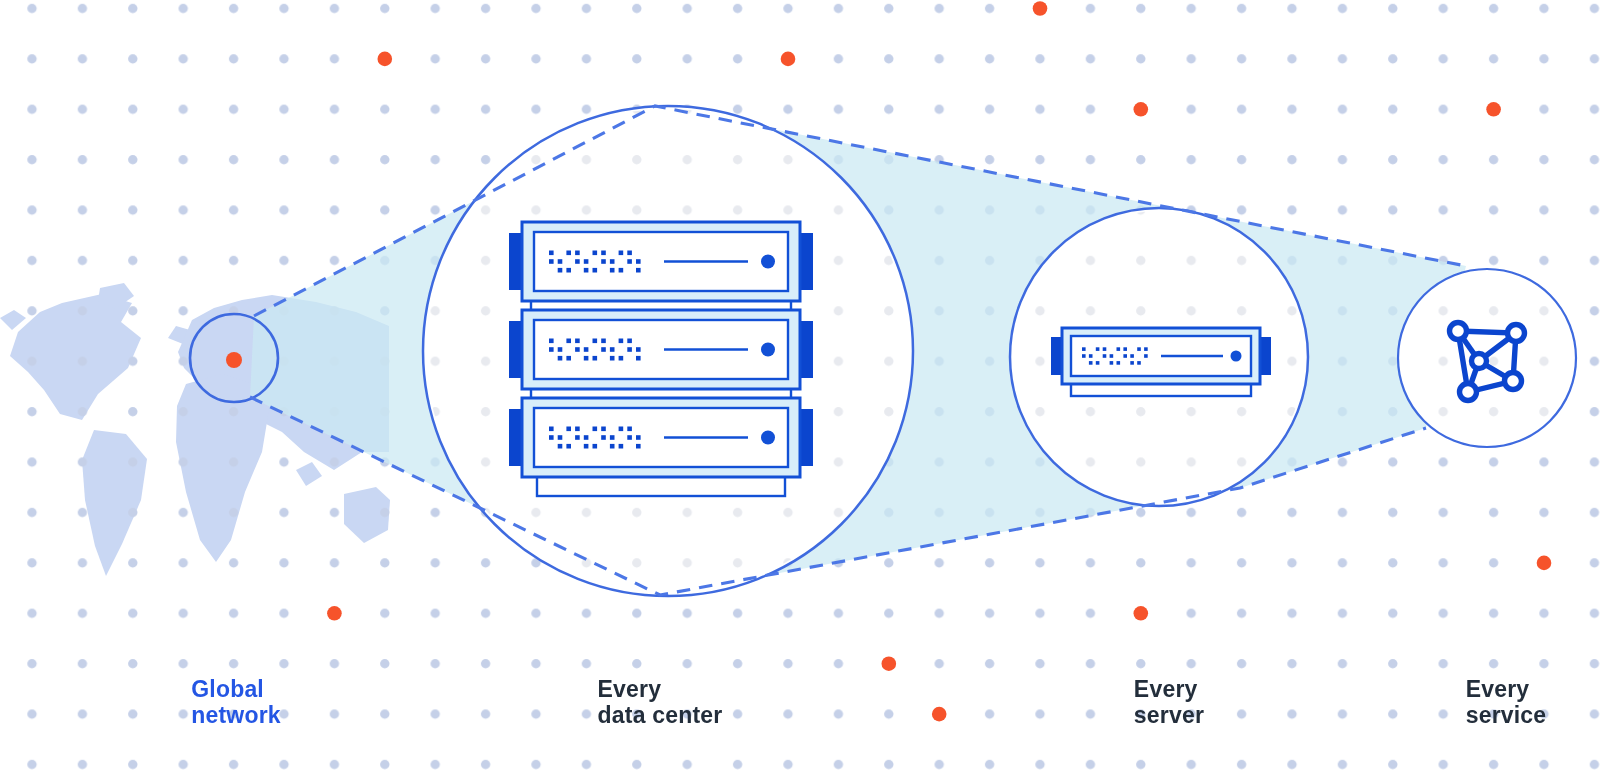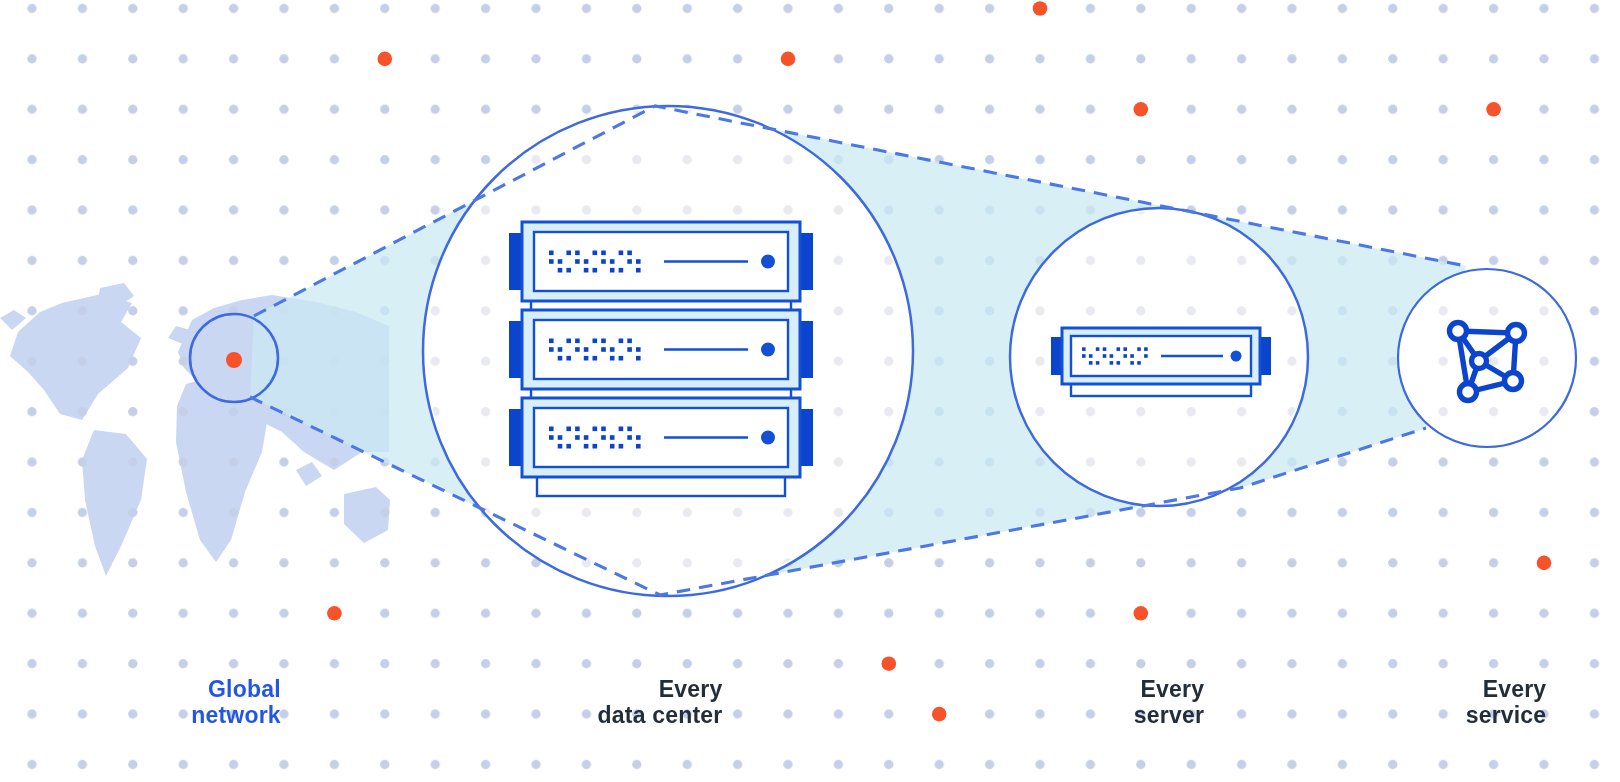--- a/index.html
+++ b/index.html
@@ -23,21 +23,21 @@
   .srv-body{fill:var(--server-fill);stroke:var(--blue);stroke-width:3;}
   .srv-inner{fill:#ffffff;stroke:var(--blue);stroke-width:2.4;}
   .srv-conn{fill:#ffffff;stroke:var(--blue);stroke-width:2.4;}
   .srv-line{stroke:var(--blue);stroke-width:2.6;}
   .srv-led{fill:var(--blue);}
   .matrix{fill:var(--deep-blue);}
   .mesh-edge{stroke:var(--deep-blue);stroke-width:5.4;stroke-linecap:round;fill:none;}
   .mesh-node{fill:#ffffff;stroke:var(--deep-blue);stroke-width:5.4;}
   .caption{
     position:absolute;top:676px;transform:translateX(-50%);
-    text-align:right;font-size:23px;line-height:26px;font-weight:700;
+    text-align:left;font-size:23px;line-height:26px;font-weight:700;
     white-space:pre-line;color:var(--label-dark);letter-spacing:.2px;
   }
   .caption.blue{color:var(--label-blue);}
 </style>
 </head>
 <body>
 
 <div id="stage">
 
   <svg id="bg-svg" width="1620" height="782" viewBox="0 0 1620 782">

